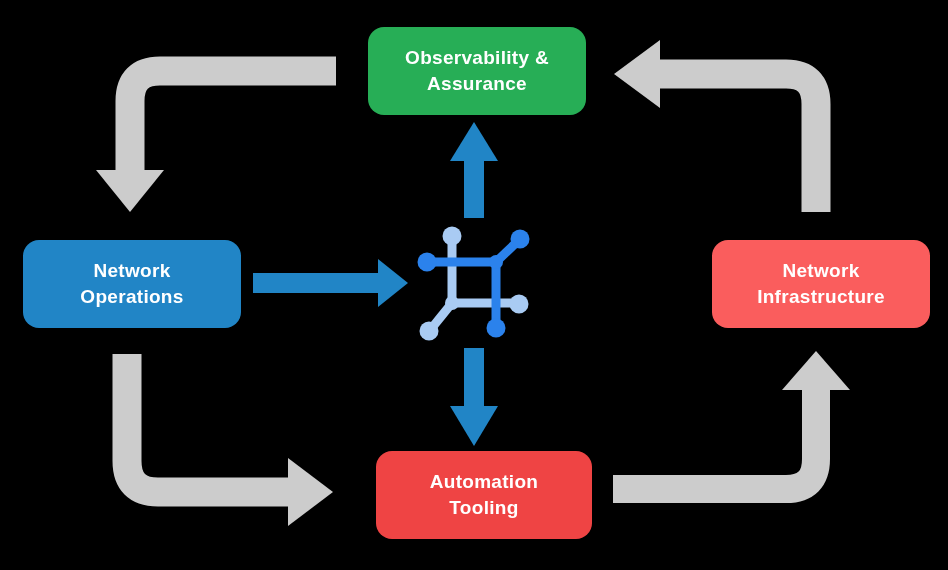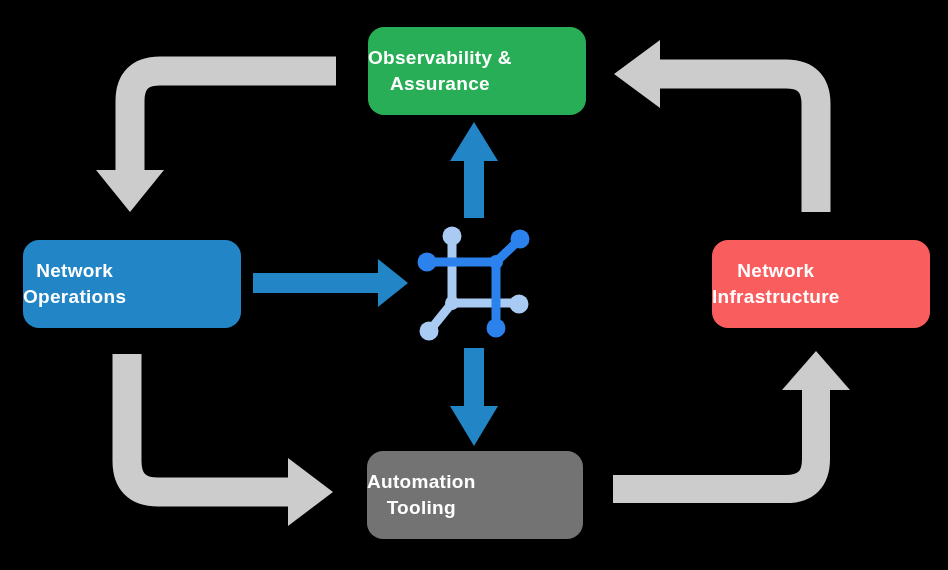--- a/index.html
+++ b/index.html
@@ -7,21 +7,21 @@
     width: 948px; height: 570px;
     background: #000000;
     overflow: hidden;
     font-family: "Liberation Sans", sans-serif;
   }
   .stage { position: relative; width: 948px; height: 570px; }
   .arrow-layer { position: absolute; left: 0; top: 0; width: 948px; height: 570px; }
   .node {
     position: absolute;
     border-radius: 16px;
-    display: flex; align-items: center; justify-content: flex-start;
+    display: flex; align-items: center; justify-content: center;
     text-align: center;
     color: #ffffff;
     font-size: 19px; line-height: 26px; font-weight: 600;
     letter-spacing: 0.3px;
     white-space: pre-line;
   }
   #node-observability { left: 368px; top: 27px;  width: 218px; height: 88px; }
   #node-operations    { left: 23px;  top: 240px; width: 218px; height: 88px; }
   #node-infrastructure{ left: 712px; top: 240px; width: 218px; height: 88px; }
   #node-automation    { left: 367px; top: 451px; width: 216px; height: 88px; }
@@ -96,18 +96,18 @@
   <div class="node" id="node-operations" style="background: rgb(33, 133, 198);">
     <span>Network
 Operations</span>
   </div>
 
   <div class="node" id="node-infrastructure" style="background: rgb(250, 93, 93);">
     <span>Network
 Infrastructure</span>
   </div>
 
-  <div class="node" id="node-automation" style="background: #737373;">
+  <div class="node" id="node-automation" style="background: #ef4444; margin-left: 9px;">
     <span>Automation
 Tooling</span>
   </div>
 
 </div>
 
 </body></html>

